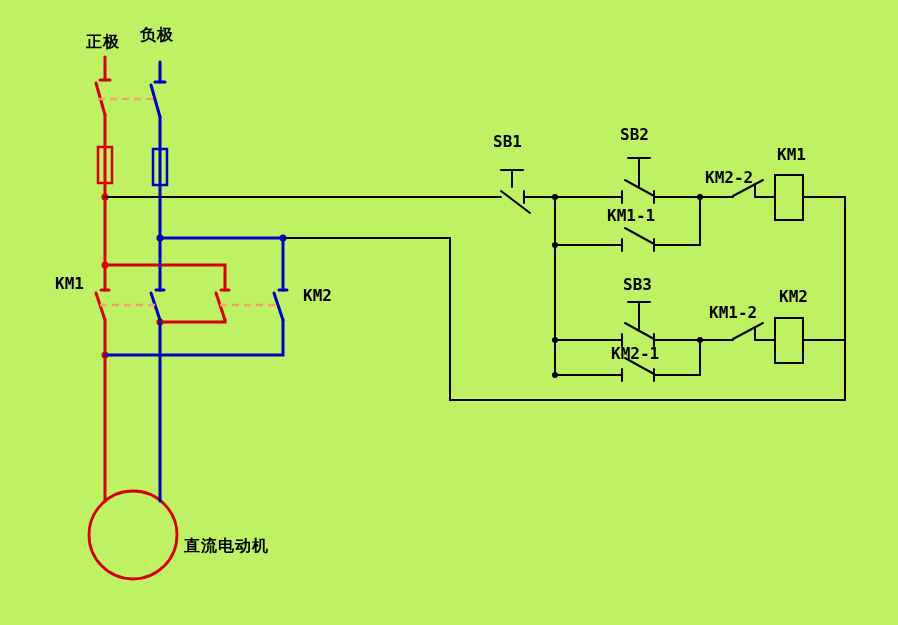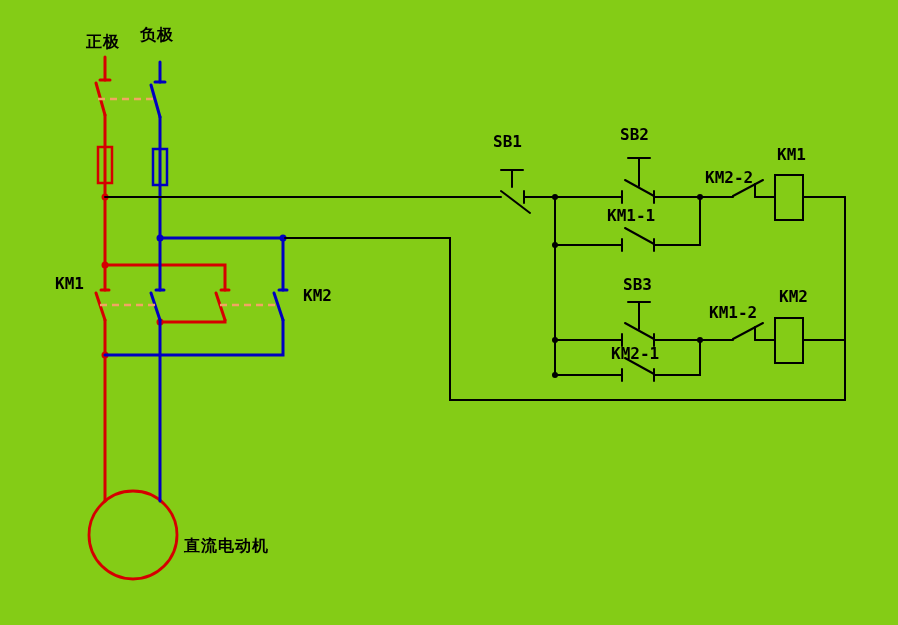--- a/index.html
+++ b/index.html
@@ -4,21 +4,21 @@
 <style>
   html, body {
     margin: 0;
     padding: 0;
     background: #ffffff;
   }
   .canvas {
     position: relative;
     width: 898px;
     height: 625px;
-    background: #84cc16;
+    background: #bef264;
     overflow: hidden;
   }
   svg { display: block; }
   text {
     font-family: "DejaVu Sans Mono", "Liberation Mono", monospace;
     font-weight: bold;
     font-size: 16px;
     fill: #000000;
   }
   text.cjk {

